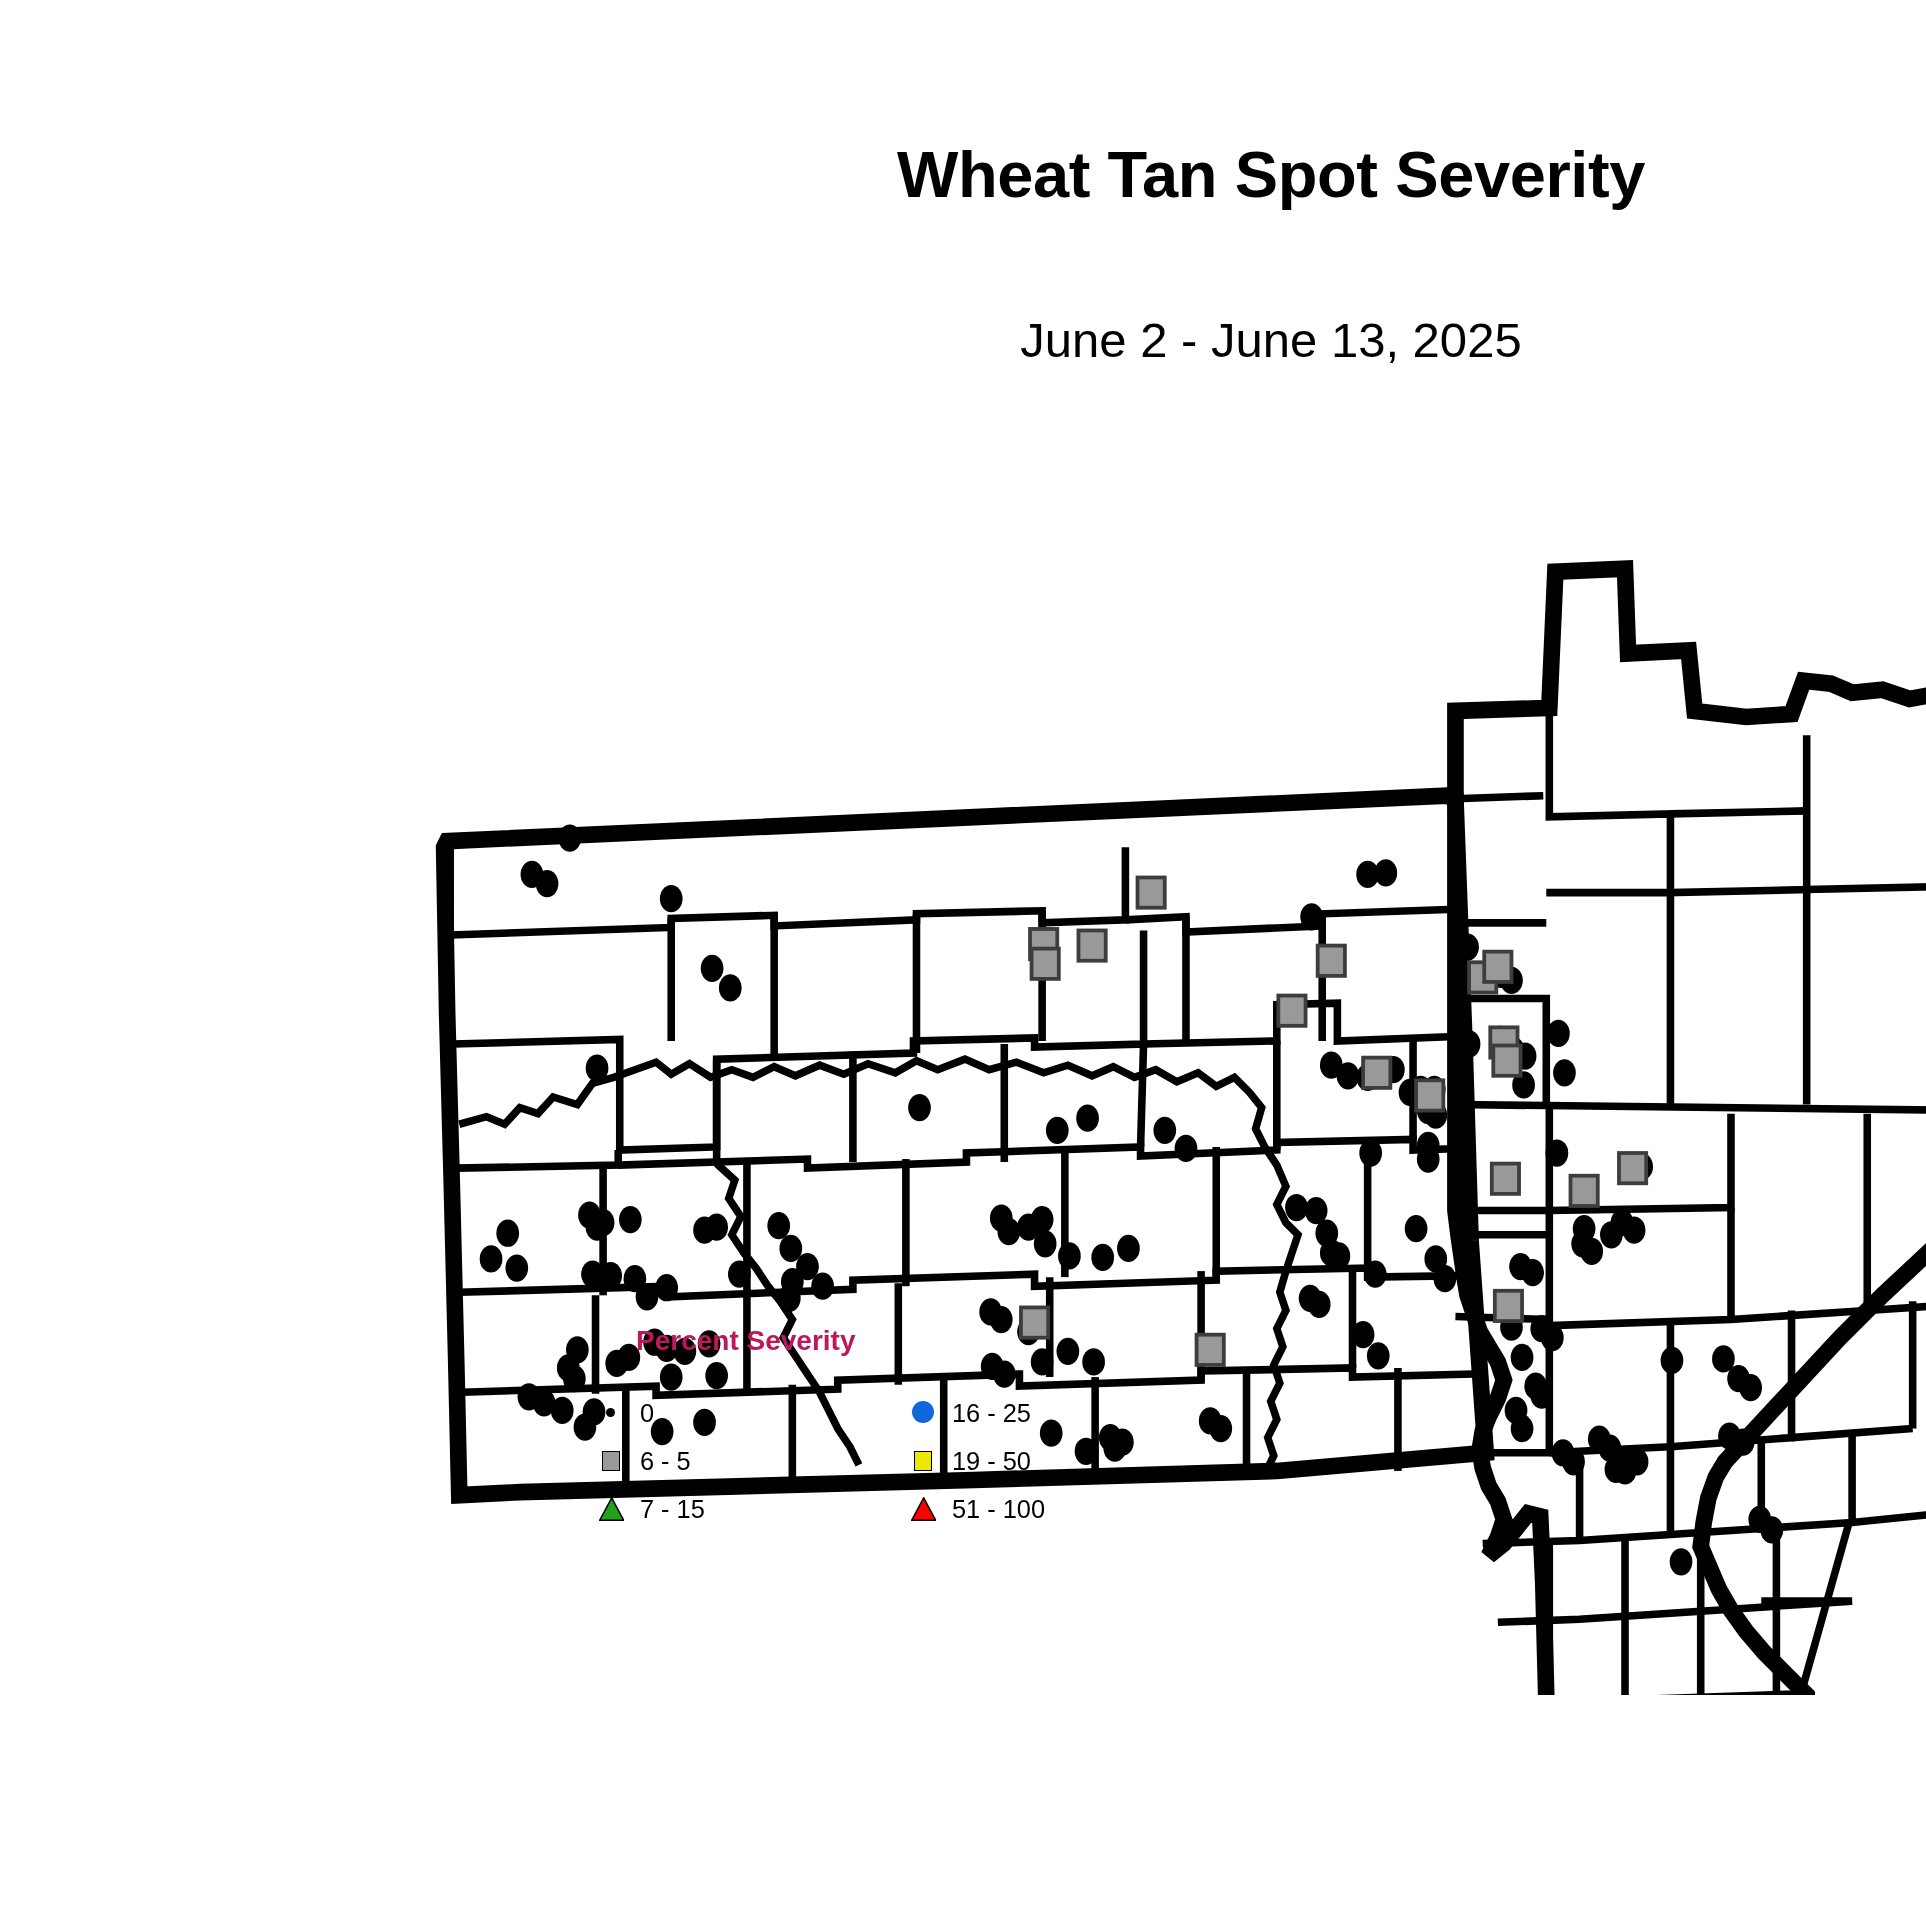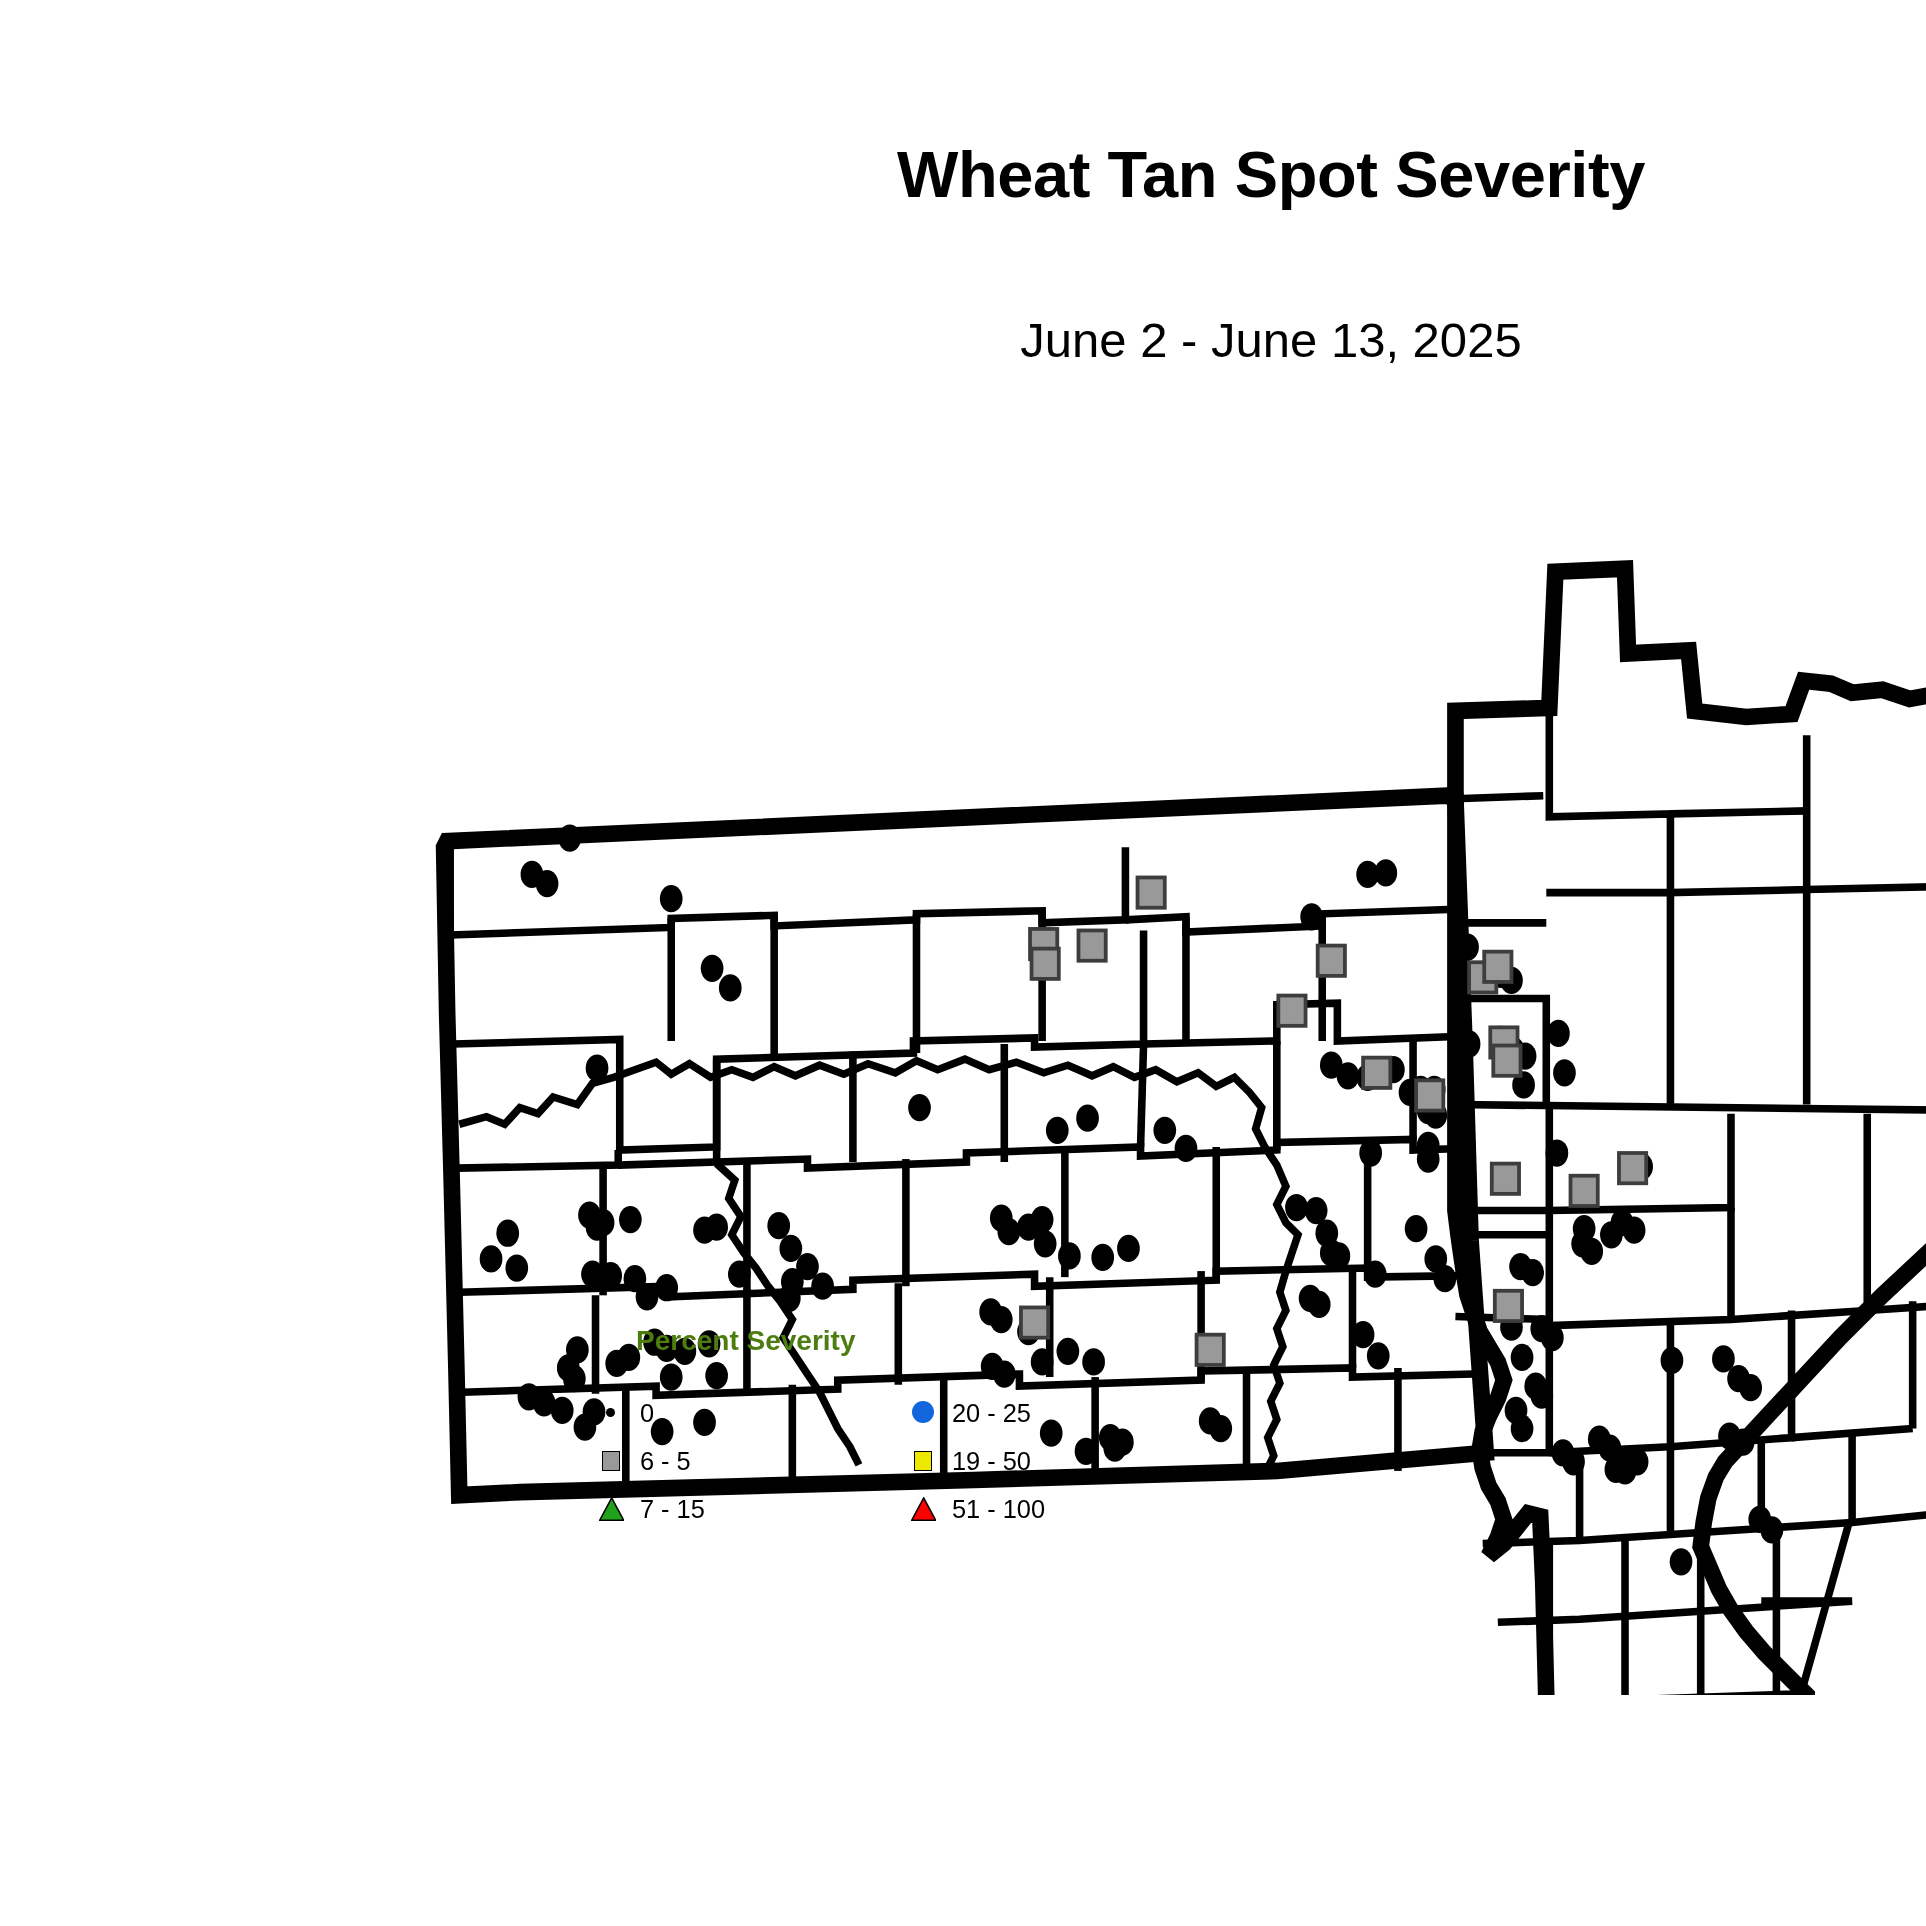--- a/index.html
+++ b/index.html
@@ -60,21 +60,21 @@
     width: 508px;
     height: 239px;
   }
   #legend-title {
     position: absolute;
     left: 0;
     top: 0;
     font-family: "Liberation Sans", sans-serif;
     font-weight: bold;
     font-size: 28px;
-    color: #4d7c0f;
+    color: #be185d;
     white-space: nowrap;
   }
   .legend-col { position: absolute; top: 64px; }
   .legend-col.left { left: -46px; }
   .legend-col.right { left: 266px; }
   .legend-row {
     position: relative;
     height: 48px;
     display: flex;
     align-items: center;
@@ -480,21 +480,21 @@
       </div>
 
     </div>
 
     <div class="legend-col right">
 
       <div class="legend-row">
         <span class="legend-sym">
           <span class="sym-circle"></span>
         </span>
-        <span class="legend-label">20 - 25</span>
+        <span class="legend-label">16 - 25</span>
       </div>
 
       <div class="legend-row">
         <span class="legend-sym">
           <span class="sym-square yellow"></span>
         </span>
         <span class="legend-label">19 - 50</span>
       </div>
 
       <div class="legend-row">

